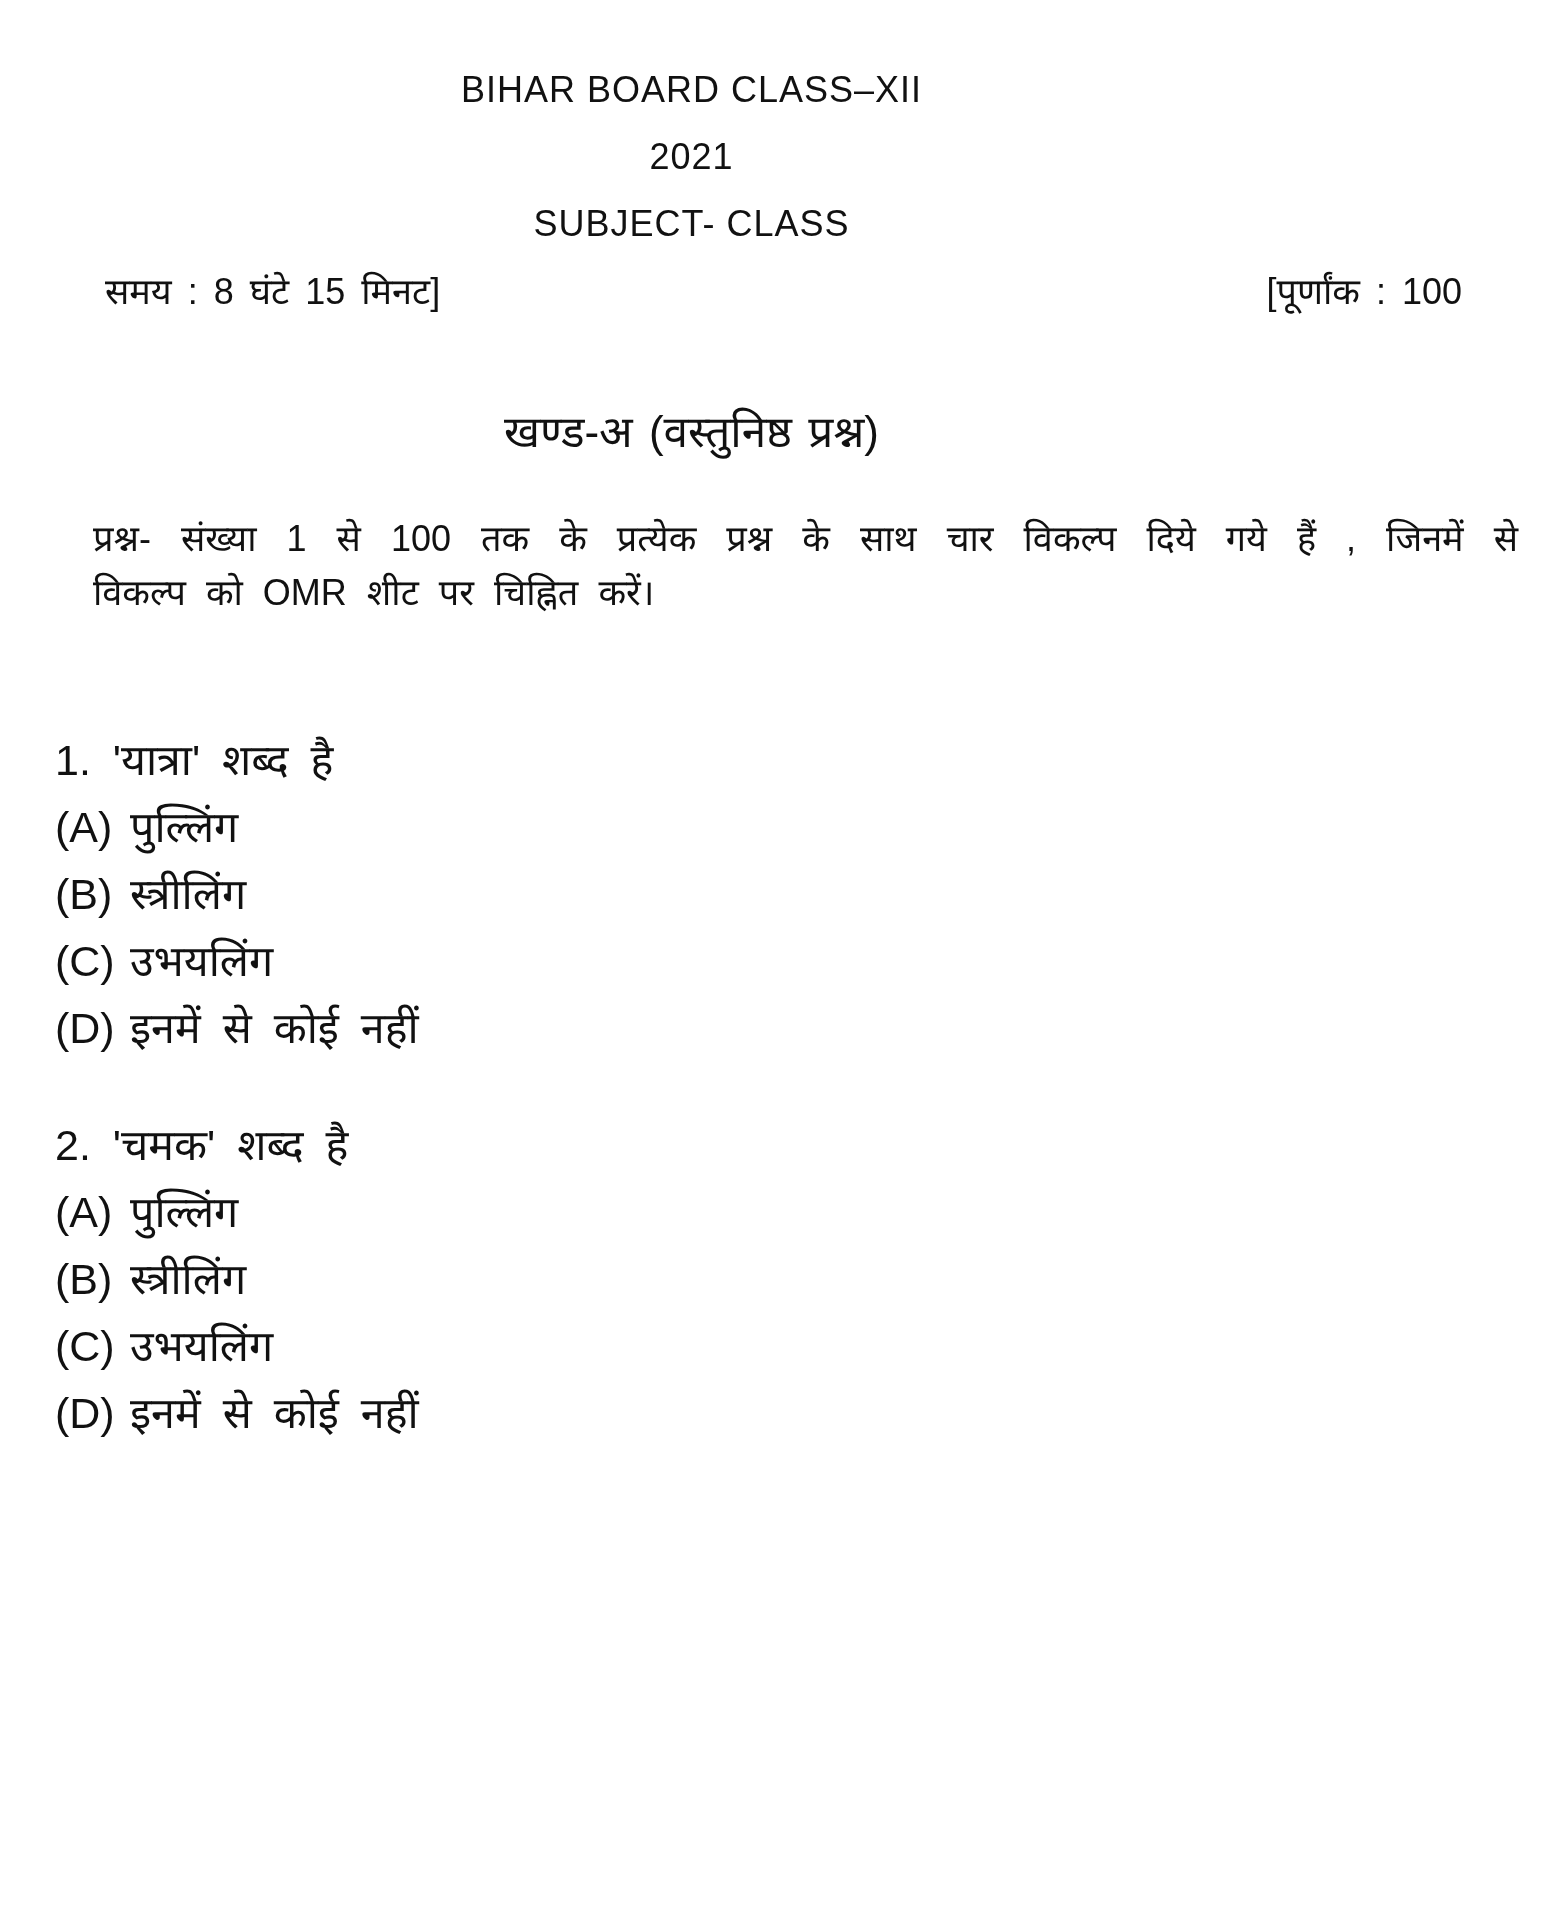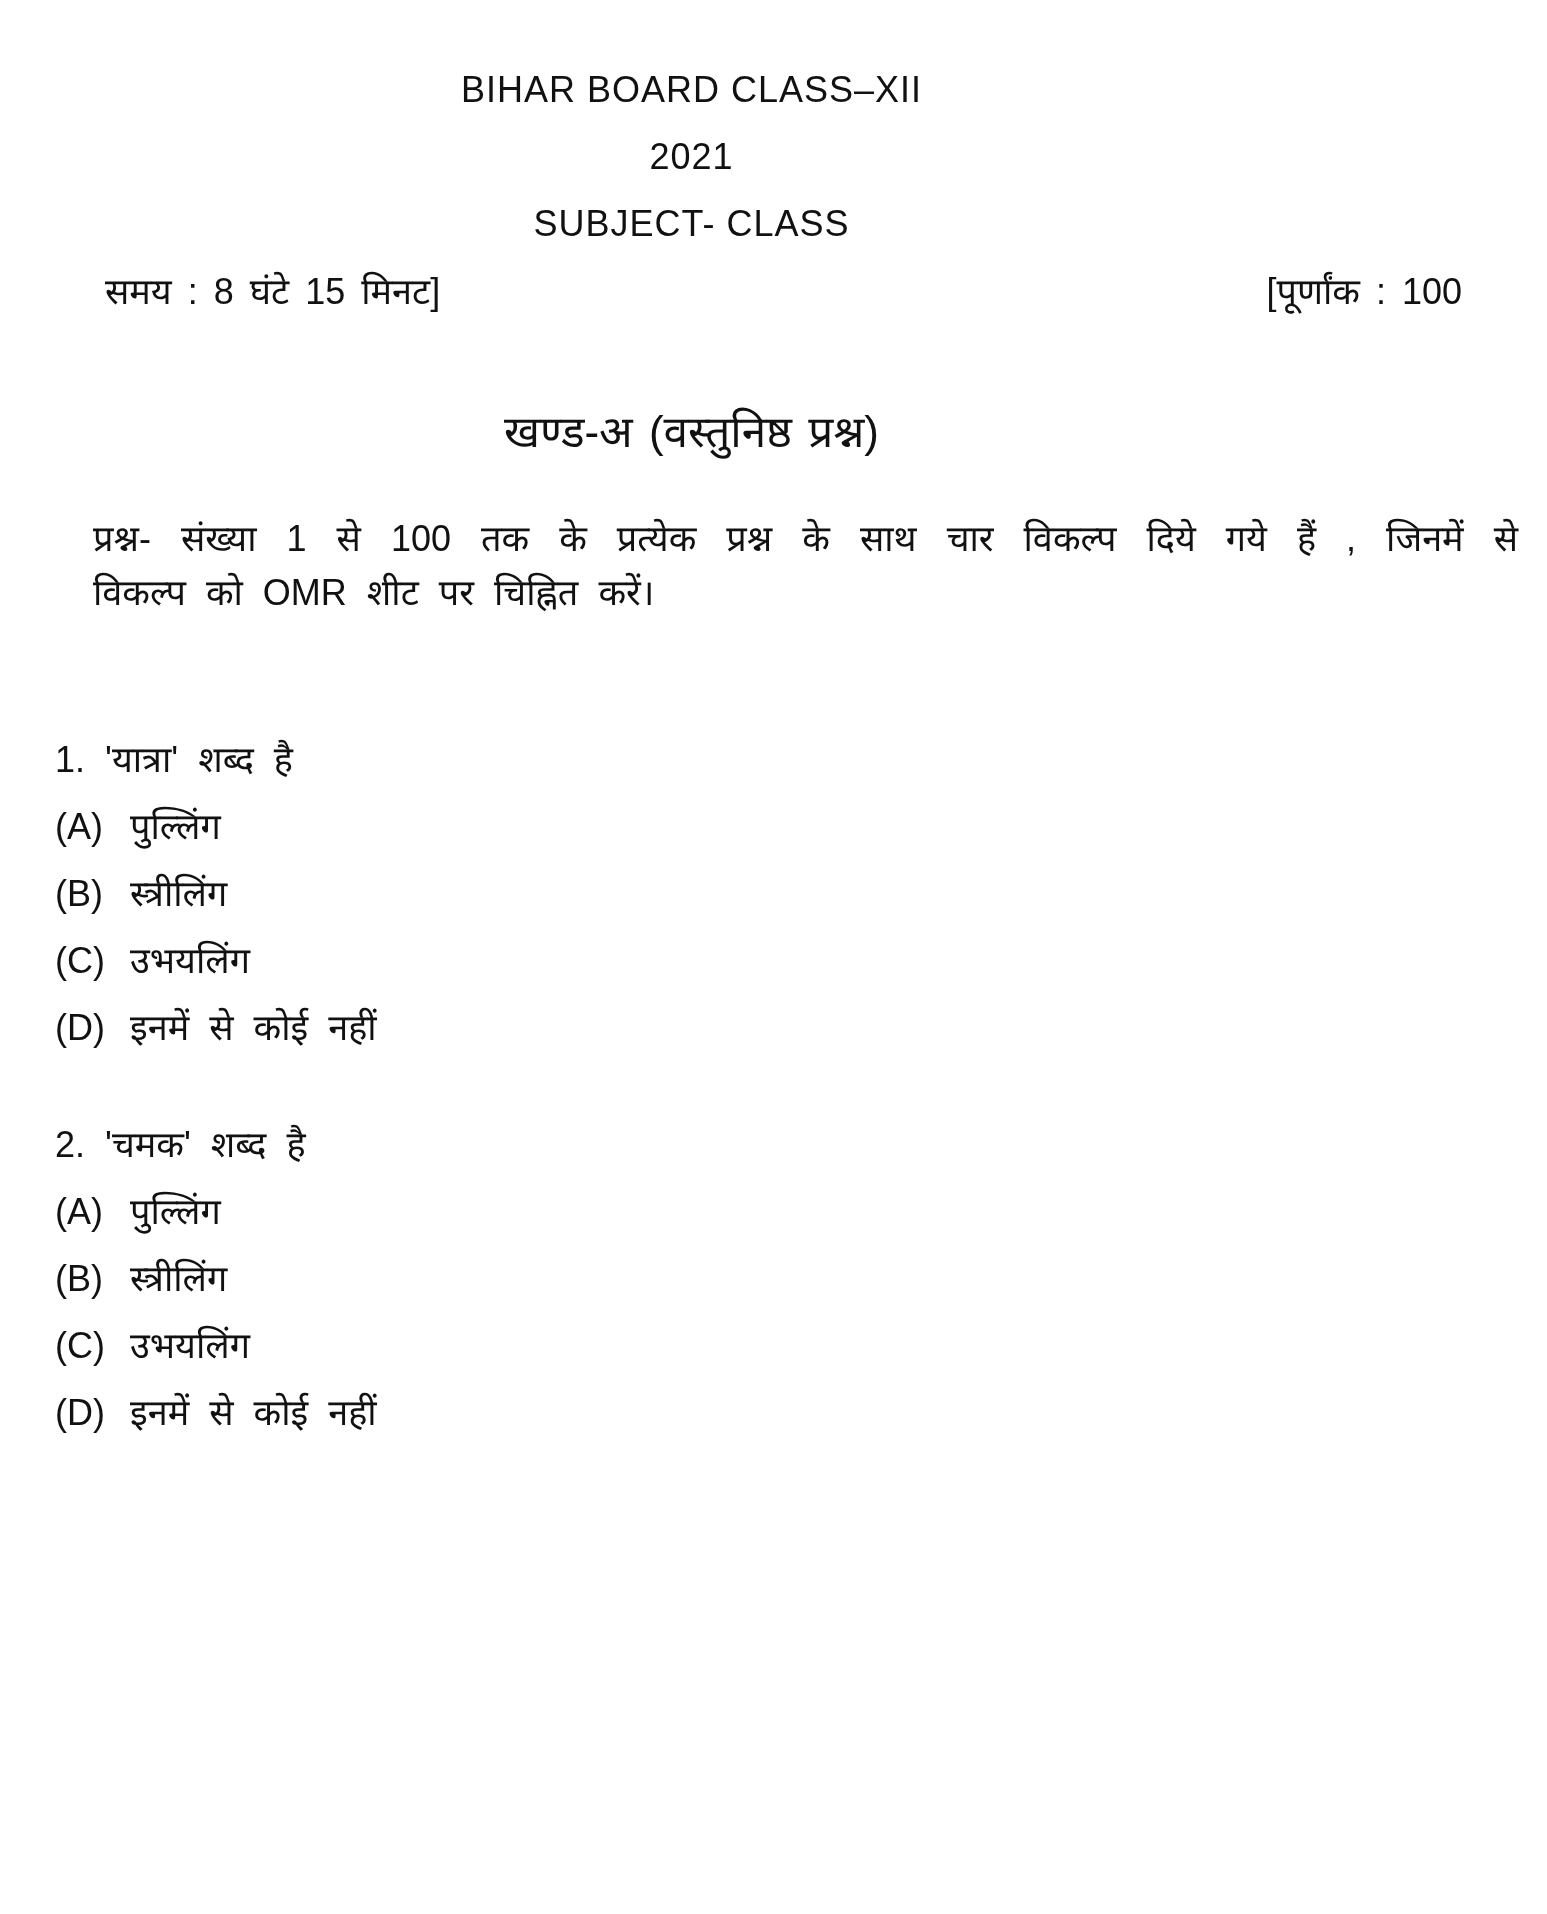--- a/index.html
+++ b/index.html
@@ -71,21 +71,21 @@
     .instr-line.justify {
       text-align: justify;
       text-align-last: justify;
       white-space: normal;
       width: 1425px;
     }
 
     .question {
       position: absolute;
       left: 55px;
-      font-size: 36px;
+      font-size: 43px;
     }
     .q1 { top: 738px; }
     .q2 { top: 1123px; }
     .q-stem {
       height: 67px;
       line-height: 44px;
       word-spacing: 10px;
     }
     .option {
       height: 67px;

